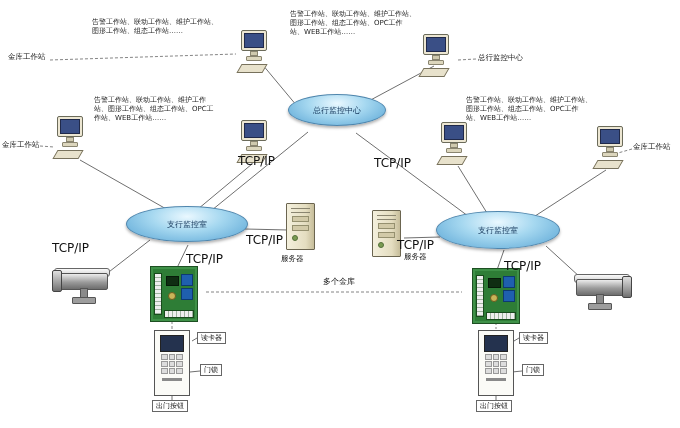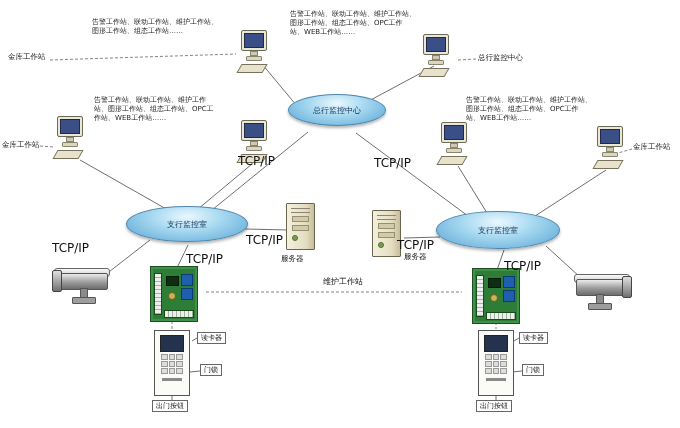--- a/index.html
+++ b/index.html
@@ -260,15 +260,15 @@
   <div class="lbl" style="left:633px;top:142px;">金库工作站</div>
 
   <div class="tcp" style="left:238px;top:154px;">TCP/IP</div>
   <div class="tcp" style="left:374px;top:156px;">TCP/IP</div>
   <div class="tcp" style="left:52px;top:241px;">TCP/IP</div>
   <div class="tcp" style="left:246px;top:233px;">TCP/IP</div>
   <div class="tcp" style="left:186px;top:252px;">TCP/IP</div>
   <div class="tcp" style="left:397px;top:238px;">TCP/IP</div>
   <div class="tcp" style="left:504px;top:259px;">TCP/IP</div>
 
-  <div class="vault-lbl" style="left:320px;top:276px;">维护工作站</div>
+  <div class="vault-lbl" style="left:320px;top:276px;">多个金库</div>
 
 </div>
 
 </body></html>

